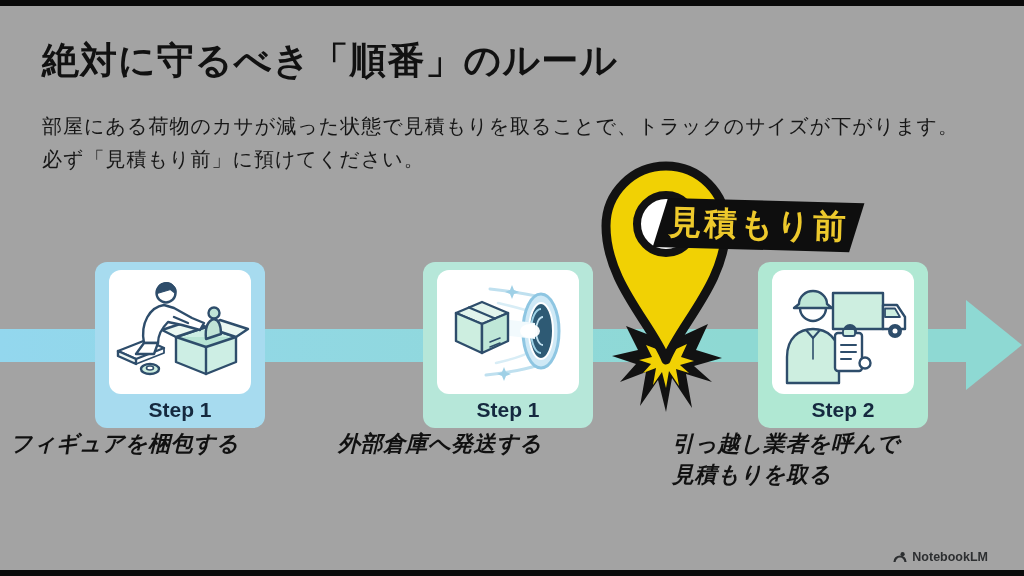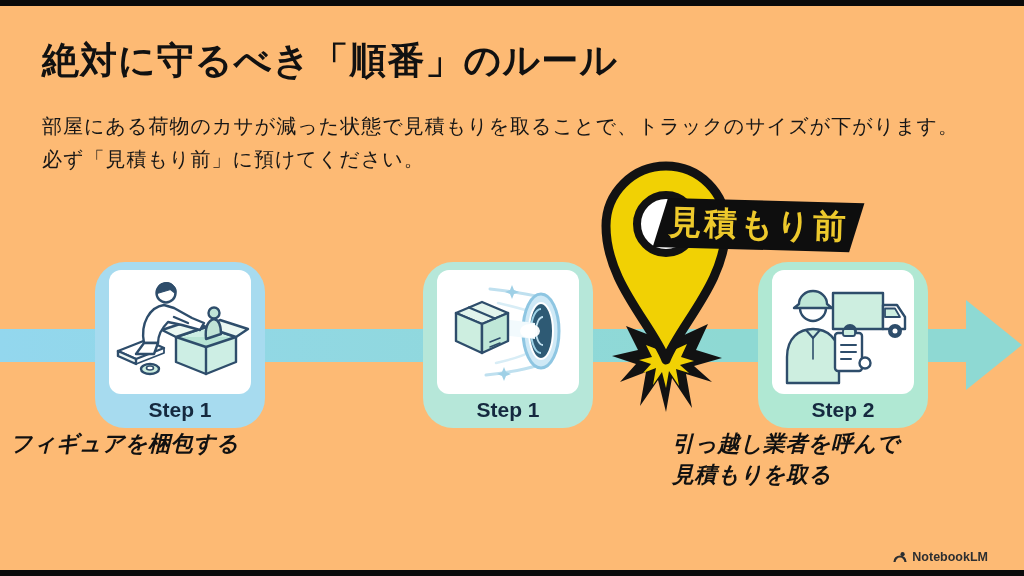--- a/index.html
+++ b/index.html
@@ -1,21 +1,21 @@
 <!DOCTYPE html>
 <html style="--arrow-start: #93d7ee; --arrow-end: #8ed9d3; --card1-border: #a7dbef; --card2-border: #b6e7d9; --card3-border: #b0e8d3; --step-label-text: #15293f; --pin-yellow: #f1d104; --pin-outline: #121212; --marker-label-bg: #0e0e0e; --marker-label-text: #edc92c;"><head>
 <meta charset="utf-8">
 <style>
   * { margin: 0; padding: 0; box-sizing: border-box; }
   html, body { width: 1024px; height: 576px; overflow: hidden; }
   body { font-family: "Liberation Sans", "DejaVu Sans", sans-serif; background: #000; }
 
   .slide {
     position: absolute; left: 0; top: 0; width: 1024px; height: 576px;
-    background: #fdba74;
+    background: #a3a3a3;
   }
   .bar { position: absolute; left: 0; width: 1024px; background: #0a0a0a; }
   .bar.top { top: 0; height: 6px; }
   .bar.bottom { bottom: 0; height: 6px; }
 
   .title {
     position: absolute; left: 42px; top: 36px; width: 940px;
     font-size: 37px; font-weight: 900; color: #111; letter-spacing: 1px;
   }
   .body-text {
@@ -31,21 +31,21 @@
   }
   .arrow-head {
     position: absolute; left: 966px; top: 300px; width: 0; height: 0;
     border-top: 45px solid transparent; border-bottom: 45px solid transparent;
     border-left: 56px solid var(--arrow-end, #8ed9d3);
   }
 
   
   .step-card {
     position: absolute; top: 262px; width: 170px; height: 166px;
-    border-radius: 30px;
+    border-radius: 12px;
   }
   .step-card.c1 { left: 95px;  background: var(--card1-border, #a7dbef); }
   .step-card.c2 { left: 423px; background: var(--card2-border, #b6e7d9); }
   .step-card.c3 { left: 758px; background: var(--card3-border, #b0e8d3); }
   .card-inner {
     position: absolute; left: 14px; top: 8px; width: 142px; height: 124px;
     background: #fff; border-radius: 12px; overflow: hidden;
   }
   .card-inner svg { position: absolute; left: 1px; top: 7px; }
   .step-label {
@@ -190,20 +190,21 @@
         </g>
       </svg>
     </div>
     <div class="step-label">Step 2</div>
   </div>
 
   <div class="caption p1">
     <div>フィギュアを梱包する</div>
   </div>
   <div class="caption p2">
+    <div>外部倉庫へ発送する</div>
   </div>
   <div class="caption p3">
     <div>引っ越し業者を呼んで</div>
     <div>見積もりを取る</div>
   </div>
 
   <svg class="pin-svg" width="140" height="260" viewBox="0 0 140 260">
     <g>
       <polygon fill="#121212" points="66,156 82,176 108,164 96,190 122,198 94,206 112,222 86,214 92,248 72,218 66,252 58,220 40,246 46,212 20,222 36,204 12,196 38,190 26,166 52,176"></polygon>
       <polygon fill="#f1d104" points="66,180 74,190 87,184 81,197 94,201 80,205 89,213 76,209 79,226 69,211 66,228 62,212 53,225 56,208 43,213 51,204 39,200 52,197 46,185 59,190"></polygon>

